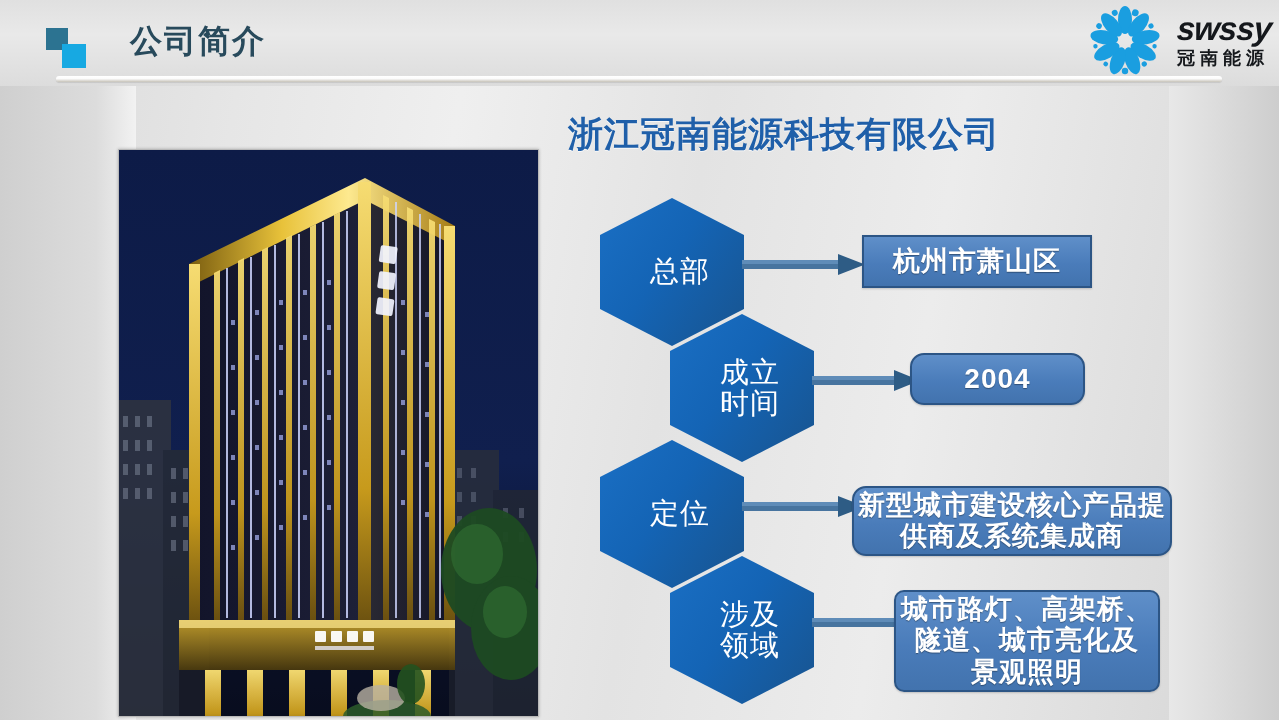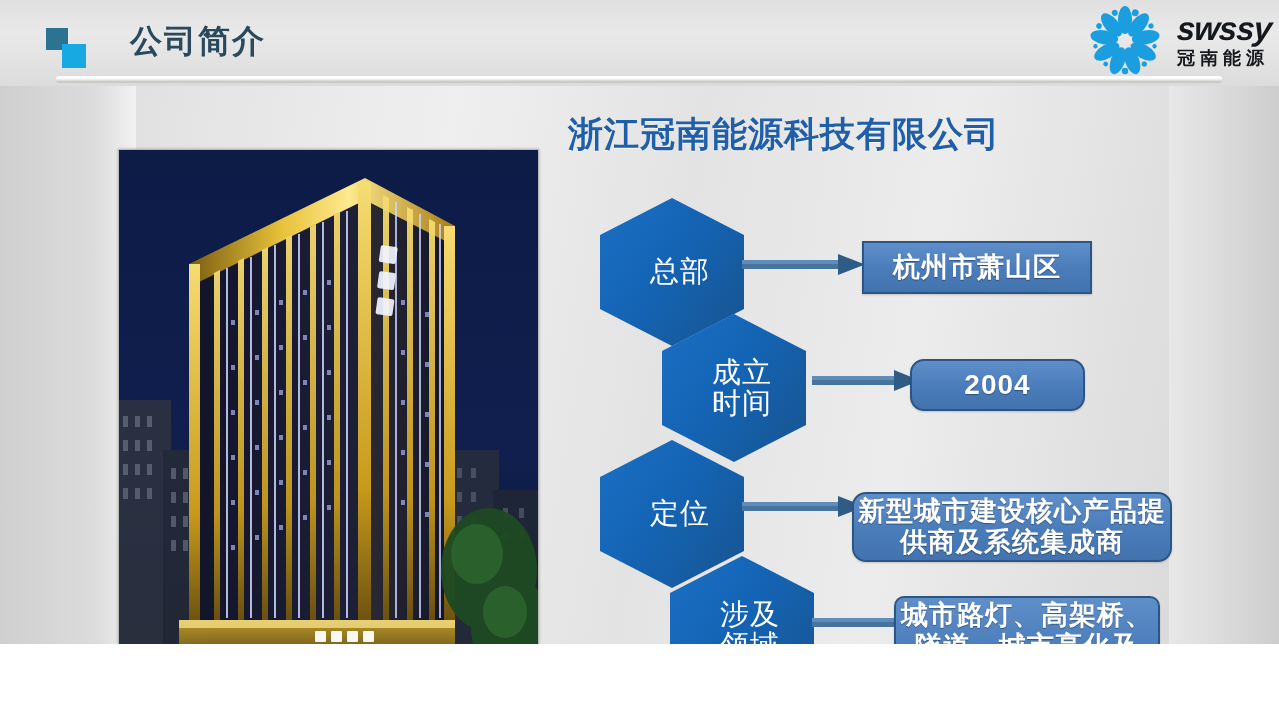--- a/index.html
+++ b/index.html
@@ -6,21 +6,21 @@
     margin: 0;
     padding: 0;
     background: #ffffff;
   }
   body {
     font-family: "Liberation Sans", "DejaVu Sans", sans-serif;
   }
   #slide {
     position: relative;
     width: 1279px;
-    height: 644px;
+    height: 720px;
     overflow: hidden;
     background: linear-gradient(100deg, #d9d9d9 0%, #e6e6e6 18%, #efefef 34%, #e3e3e3 52%, #ececec 70%, #dedede 88%, #d4d4d4 100%);
   }
 
   
   .bg-band {
     position: absolute;
     top: 0;
     bottom: 0;
     pointer-events: none;
@@ -155,21 +155,20 @@
     position: absolute;
     background: linear-gradient(180deg, #5f8fc9 0%, #4a7cba 55%, #4273ae 100%);
     border: 2px solid #2c5585;
     color: #ffffff;
     display: flex;
     align-items: center;
     justify-content: center;
     text-align: center;
     box-sizing: border-box;
     box-shadow: 0 1px 2px rgba(0,0,0,0.18);
-    margin-top: 6px;
   }
   .valuebox .vb-text {
     white-space: pre-line;
     text-shadow: 0 1px 1px rgba(0,0,0,0.35);
   }
   .valuebox.square { border-radius: 0; }
   .valuebox.round  { border-radius: 14px; }
 
   .vb-cn { font-size: 27px; font-weight: bold; letter-spacing: 1px; line-height: 1.16; }
   .vb-num { font-size: 28px; font-weight: bold; letter-spacing: 1px; }
@@ -511,21 +510,21 @@
       <svg width="125" height="24" viewBox="0 0 125 24">
         <rect x="0" y="8" width="100" height="9" fill="#47749f"></rect>
         <rect x="0" y="8" width="100" height="4" fill="#5f8cb8"></rect>
         <polygon points="96,2 123,12.5 96,23" fill="#2e5c85"></polygon>
       </svg>
     </div>
     <div class="valuebox square" style="left:302px; top:45px; width:230px; height:53px;">
       <span class="vb-text vb-cn">杭州市萧山区</span>
     </div>
 
-    <div class="hexwrap" style="left:102px; top:124px;">
+    <div class="hexwrap" style="left:110px; top:124px;">
       <div class="hex">
         <div class="hex-label">成立
 时间</div>
       </div>
     </div>
     <div class="arrow" style="left:252px; top:178px;">
       <svg width="110" height="24" viewBox="0 0 110 24">
         <rect x="0" y="8" width="86" height="9" fill="#47749f"></rect>
         <rect x="0" y="8" width="86" height="4" fill="#5f8cb8"></rect>
         <polygon points="82,2 108,12.5 82,23" fill="#2e5c85"></polygon>

